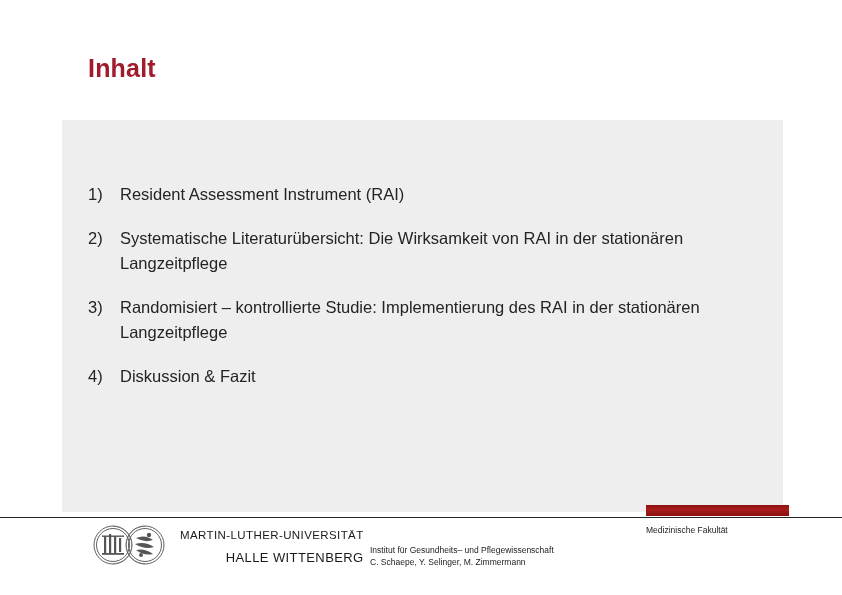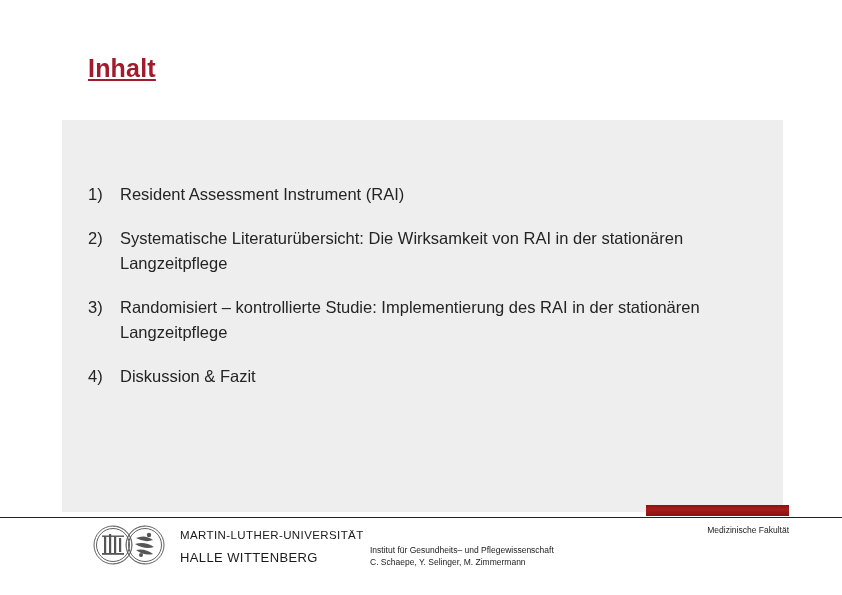--- a/index.html
+++ b/index.html
@@ -20,21 +20,20 @@
   .slide-title {
     position: absolute;
     left: 88px;
     top: 55px;
     font-size: 25px;
     font-weight: bold;
     color: #A01B2C;
     letter-spacing: 0.2px;
     line-height: 1.1;
     white-space: nowrap;
-    text-decoration: underline;
   }
 
   
   .content-panel {
     position: absolute;
     left: 62px;
     top: 120px;
     width: 721px;
     height: 392px;
     background: #eeeeee;
@@ -87,33 +86,34 @@
     height: 11px;
     background: #9E1A1A;
     background: linear-gradient(180deg, #8E1111 0%, #A81C1C 40%, #8B1010 100%);
   }
 
   .faculty-label {
     position: absolute;
     left: 646px;
     top: 525px;
     width: 143px;
-    text-align: right;
+    text-align: left;
     font-size: 8.5px;
     color: #222222;
     white-space: nowrap;
   }
 
   
   .uni-logo {
     position: absolute;
     left: 86px;
     top: 522px;
     display: flex;
     align-items: center;
+    text-align: right;
   }
 
   .uni-seal {
     position: relative;
     width: 86px;
     height: 42px;
     flex: 0 0 auto;
   }
 
   .uni-seal svg { display: block; }

